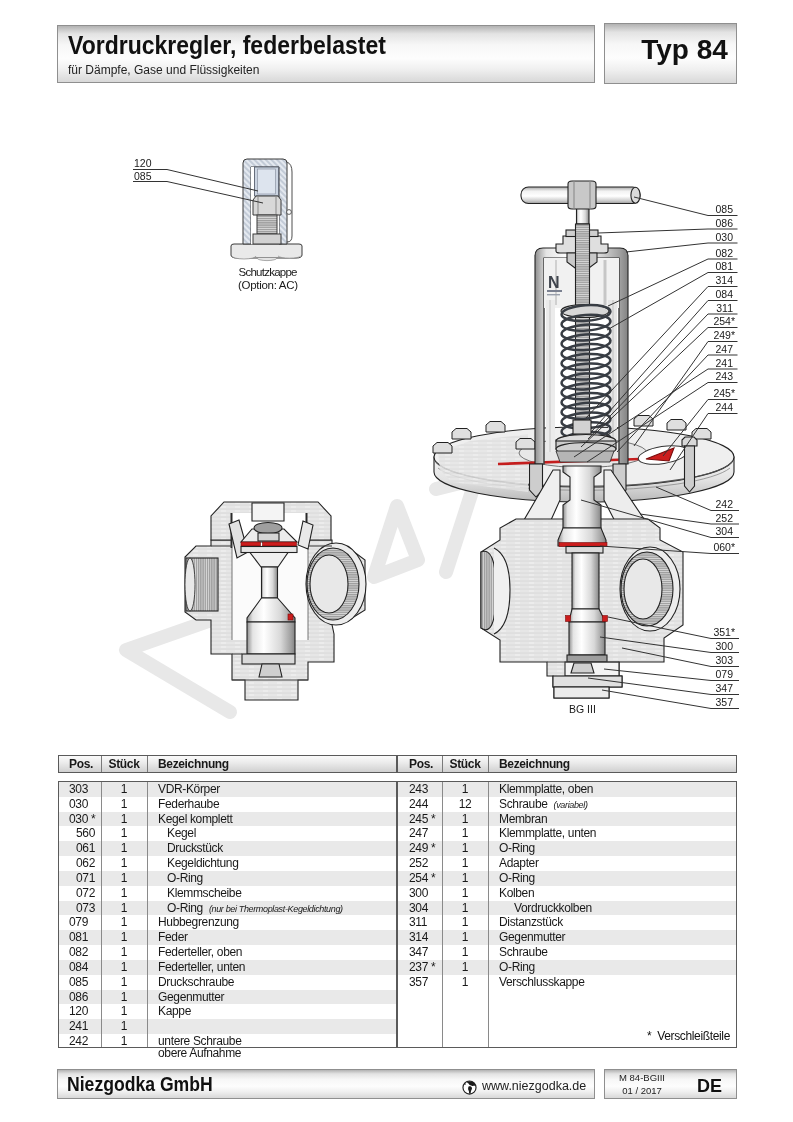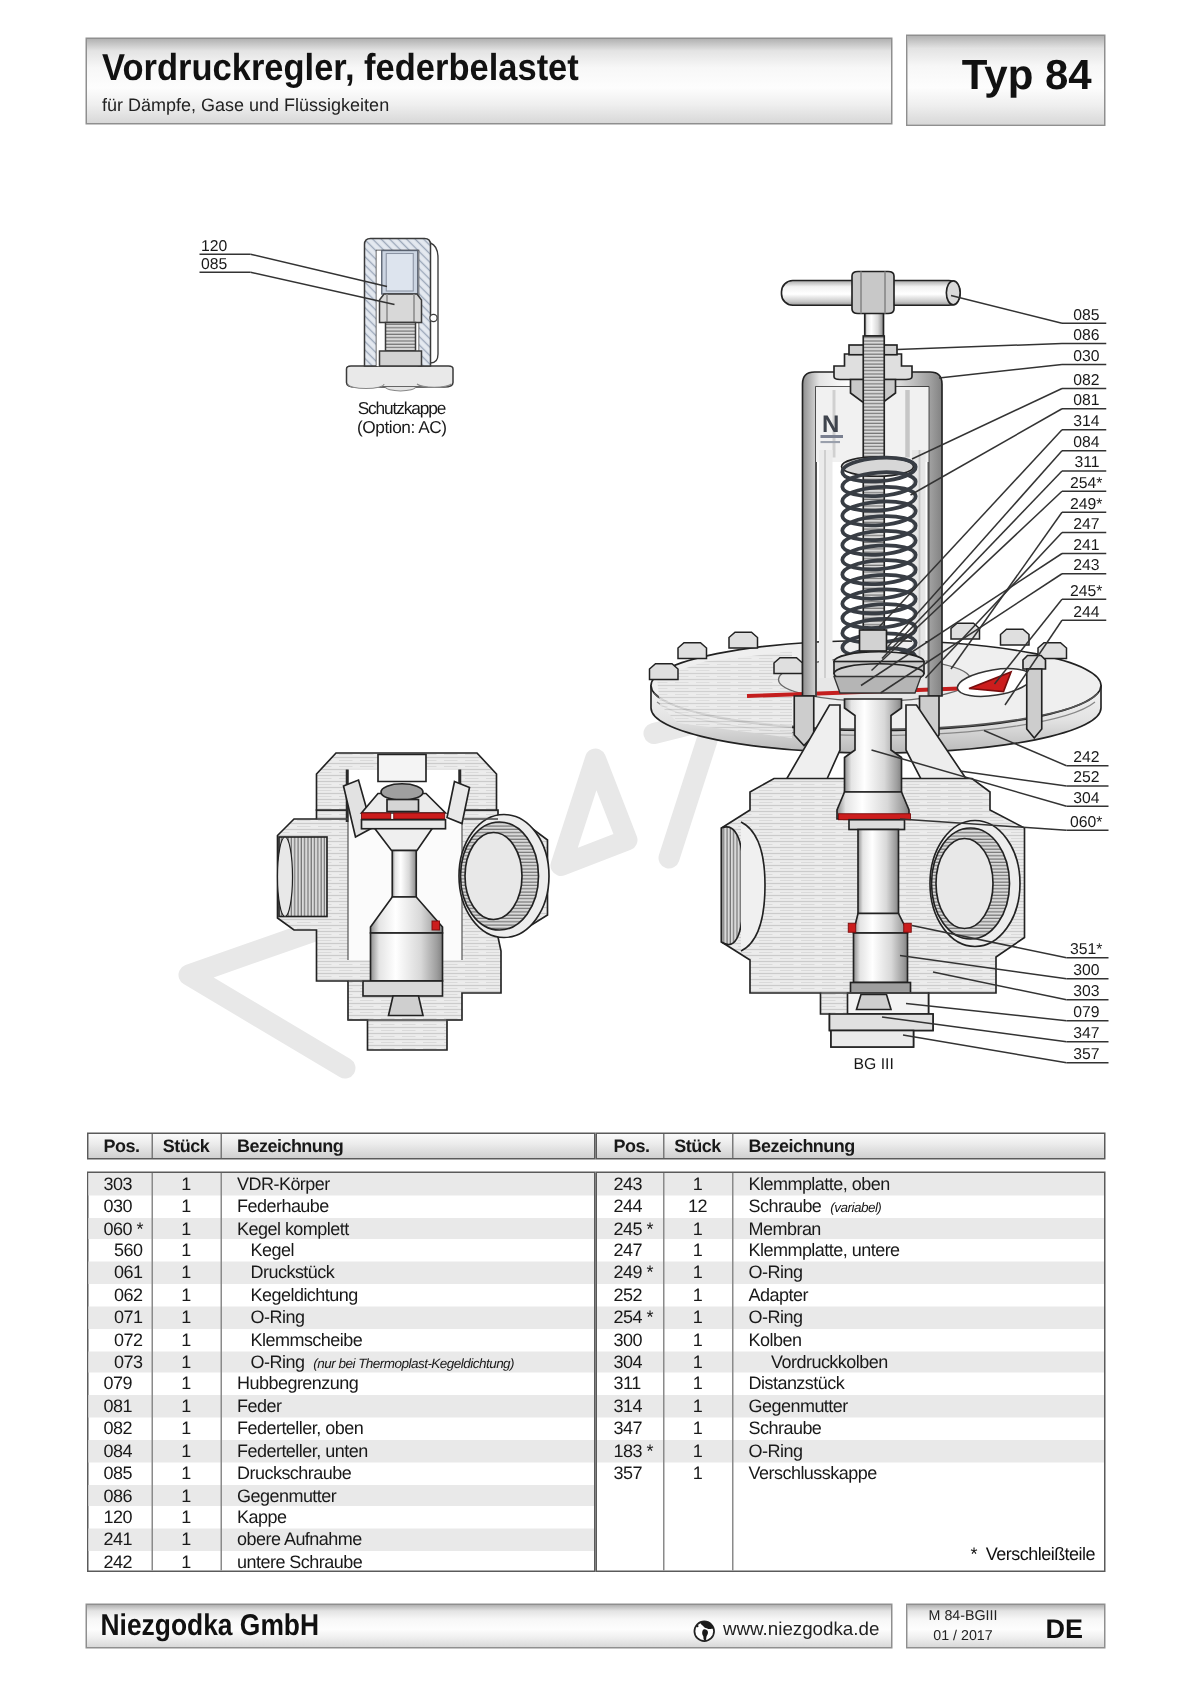--- a/index.html
+++ b/index.html
@@ -370,21 +370,21 @@
       <div class="cell" style="left:10px;">303</div>
       <div class="cell" style="left:42px;width:46px;text-align:center;">1</div>
       <div class="cell" style="left:99px;">VDR-Körper</div>
     </div>
 <div class="trow" style="top:14.83px;height:14.83px">
       <div class="cell" style="left:10px;">030</div>
       <div class="cell" style="left:42px;width:46px;text-align:center;">1</div>
       <div class="cell" style="left:99px;">Federhaube</div>
     </div>
 <div class="trow" style="top:29.66px;height:14.83px;background:#e9e9e9">
-      <div class="cell" style="left:10px;">060 *</div>
+      <div class="cell" style="left:10px;">030 *</div>
       <div class="cell" style="left:42px;width:46px;text-align:center;">1</div>
       <div class="cell" style="left:99px;">Kegel komplett</div>
     </div>
 <div class="trow" style="top:44.49px;height:29px">
       <div class="cell" style="left:17px;">560</div>
       <div class="cell" style="left:42px;width:46px;text-align:center;">1</div>
       <div class="cell" style="left:108px;">Kegel</div>
     </div>
 <div class="trow" style="top:59.32px;height:14.83px;background:#e9e9e9">
       <div class="cell" style="left:17px;">061</div>
@@ -442,21 +442,21 @@
       <div class="cell" style="left:99px;">Gegenmutter</div>
     </div>
 <div class="trow" style="top:222.45px;height:14.83px">
       <div class="cell" style="left:10px;">120</div>
       <div class="cell" style="left:42px;width:46px;text-align:center;">1</div>
       <div class="cell" style="left:99px;">Kappe</div>
     </div>
 <div class="trow" style="top:237.28px;height:14.83px;background:#e9e9e9">
       <div class="cell" style="left:10px;">241</div>
       <div class="cell" style="left:42px;width:46px;text-align:center;">1</div>
-      <div class="cell" style="left:99px;">obere Aufnahme</div>
+      <div class="cell" style="left:99px;margin-top:27px;">obere Aufnahme</div>
     </div>
 <div class="trow" style="top:252.11px;height:14.83px">
       <div class="cell" style="left:10px;">242</div>
       <div class="cell" style="left:42px;width:46px;text-align:center;">1</div>
       <div class="cell" style="left:99px;">untere Schraube</div>
     </div>
 <div class="abs" style="left:42px;top:0;width:1px;height:265px;background:#8a8a8a;"></div>
 <div class="abs" style="left:88px;top:0;width:1px;height:265px;background:#8a8a8a;"></div>
 </div>
 
@@ -480,21 +480,21 @@
       <div class="cell" style="left:101px;">Schraube&nbsp;&nbsp;<i style="font-size:9px;">(variabel)</i></div>
     </div>
 <div class="trow" style="top:29.66px;height:14.83px;background:#e9e9e9">
       <div class="cell" style="left:11px;">245 *</div>
       <div class="cell" style="left:44px;width:46px;text-align:center;">1</div>
       <div class="cell" style="left:101px;">Membran</div>
     </div>
 <div class="trow" style="top:44.49px;height:14.83px">
       <div class="cell" style="left:11px;">247</div>
       <div class="cell" style="left:44px;width:46px;text-align:center;">1</div>
-      <div class="cell" style="left:101px;">Klemmplatte, untere</div>
+      <div class="cell" style="left:101px;">Klemmplatte, unten</div>
     </div>
 <div class="trow" style="top:59.32px;height:14.83px;background:#e9e9e9">
       <div class="cell" style="left:11px;">249 *</div>
       <div class="cell" style="left:44px;width:46px;text-align:center;">1</div>
       <div class="cell" style="left:101px;">O-Ring</div>
     </div>
 <div class="trow" style="top:74.15px;height:14.83px">
       <div class="cell" style="left:11px;">252</div>
       <div class="cell" style="left:44px;width:46px;text-align:center;">1</div>
       <div class="cell" style="left:101px;">Adapter</div>
@@ -523,21 +523,21 @@
       <div class="cell" style="left:11px;">314</div>
       <div class="cell" style="left:44px;width:46px;text-align:center;">1</div>
       <div class="cell" style="left:101px;">Gegenmutter</div>
     </div>
 <div class="trow" style="top:163.13px;height:14.83px">
       <div class="cell" style="left:11px;">347</div>
       <div class="cell" style="left:44px;width:46px;text-align:center;">1</div>
       <div class="cell" style="left:101px;">Schraube</div>
     </div>
 <div class="trow" style="top:177.96px;height:14.83px;background:#e9e9e9">
-      <div class="cell" style="left:11px;">183 *</div>
+      <div class="cell" style="left:11px;">237 *</div>
       <div class="cell" style="left:44px;width:46px;text-align:center;">1</div>
       <div class="cell" style="left:101px;">O-Ring</div>
     </div>
 <div class="trow" style="top:192.79px;height:14.83px">
       <div class="cell" style="left:11px;">357</div>
       <div class="cell" style="left:44px;width:46px;text-align:center;">1</div>
       <div class="cell" style="left:101px;">Verschlusskappe</div>
     </div>
 <div class="abs" style="left:44px;top:0;width:1px;height:265px;background:#8a8a8a;"></div>
 <div class="abs" style="left:90px;top:0;width:1px;height:265px;background:#8a8a8a;"></div>

